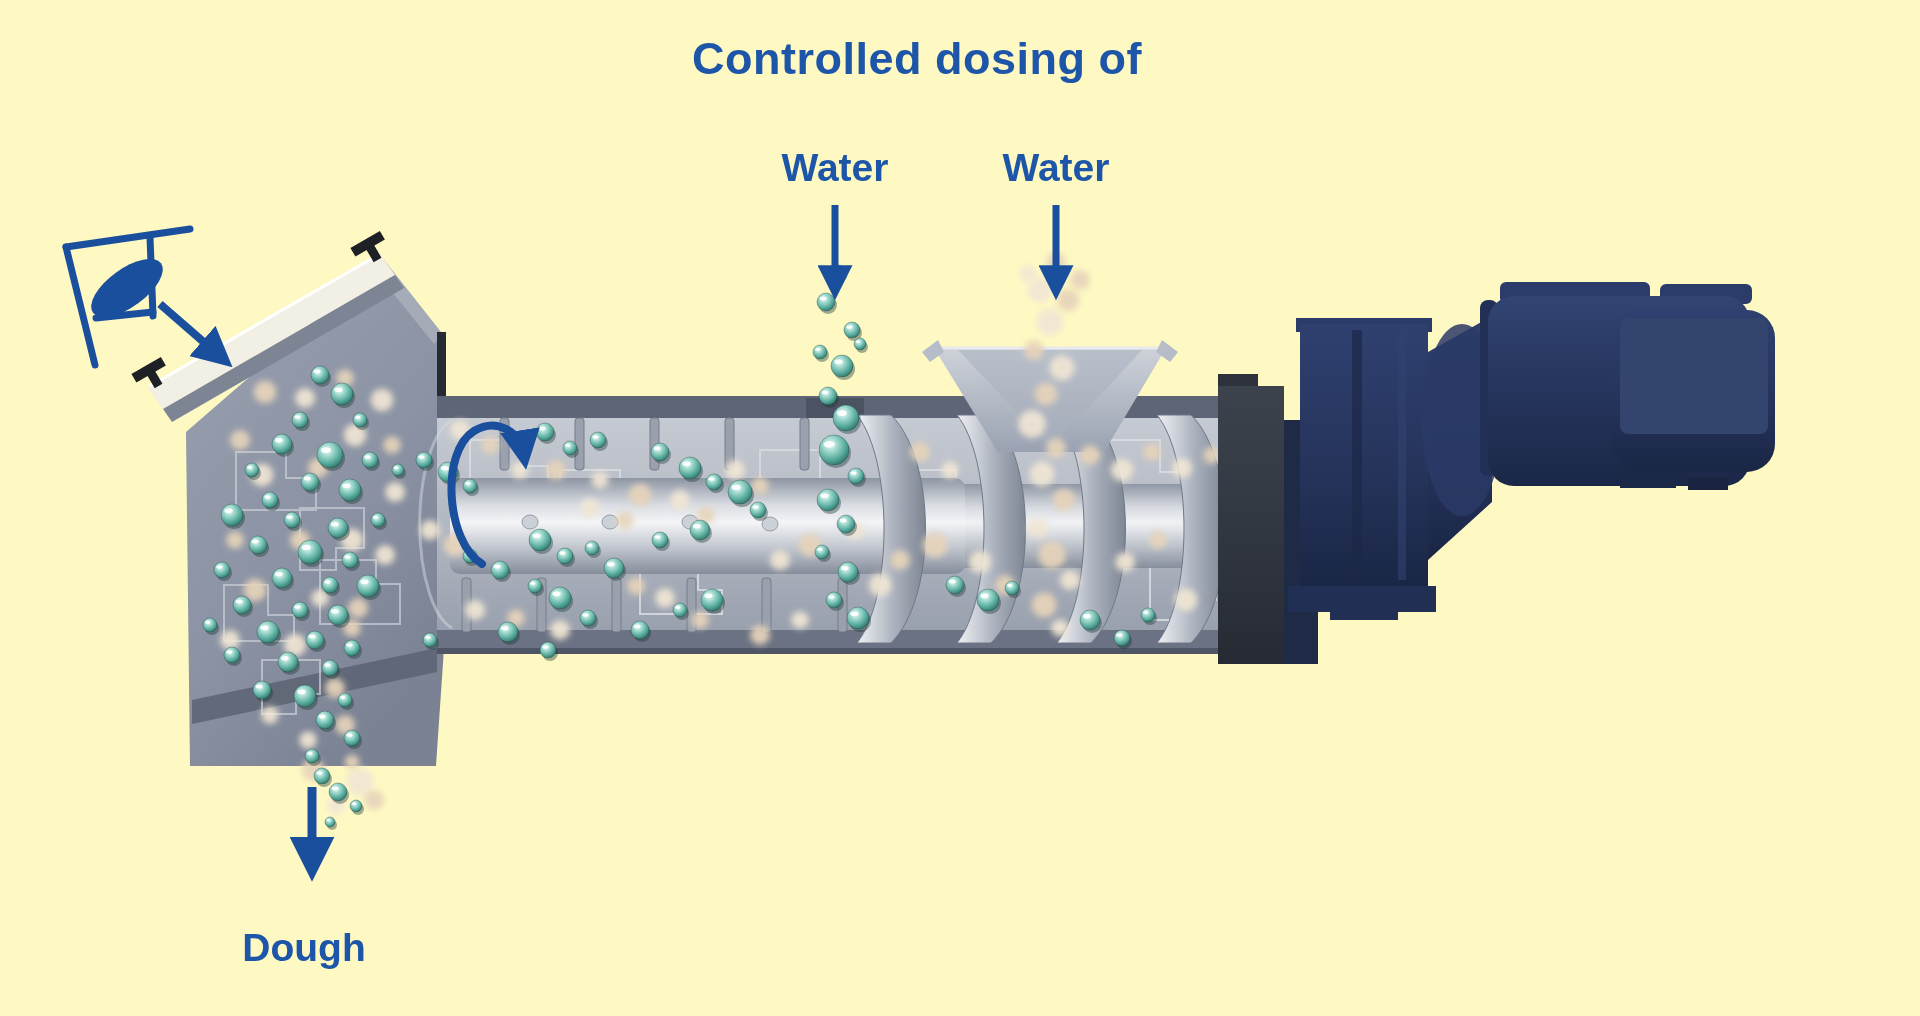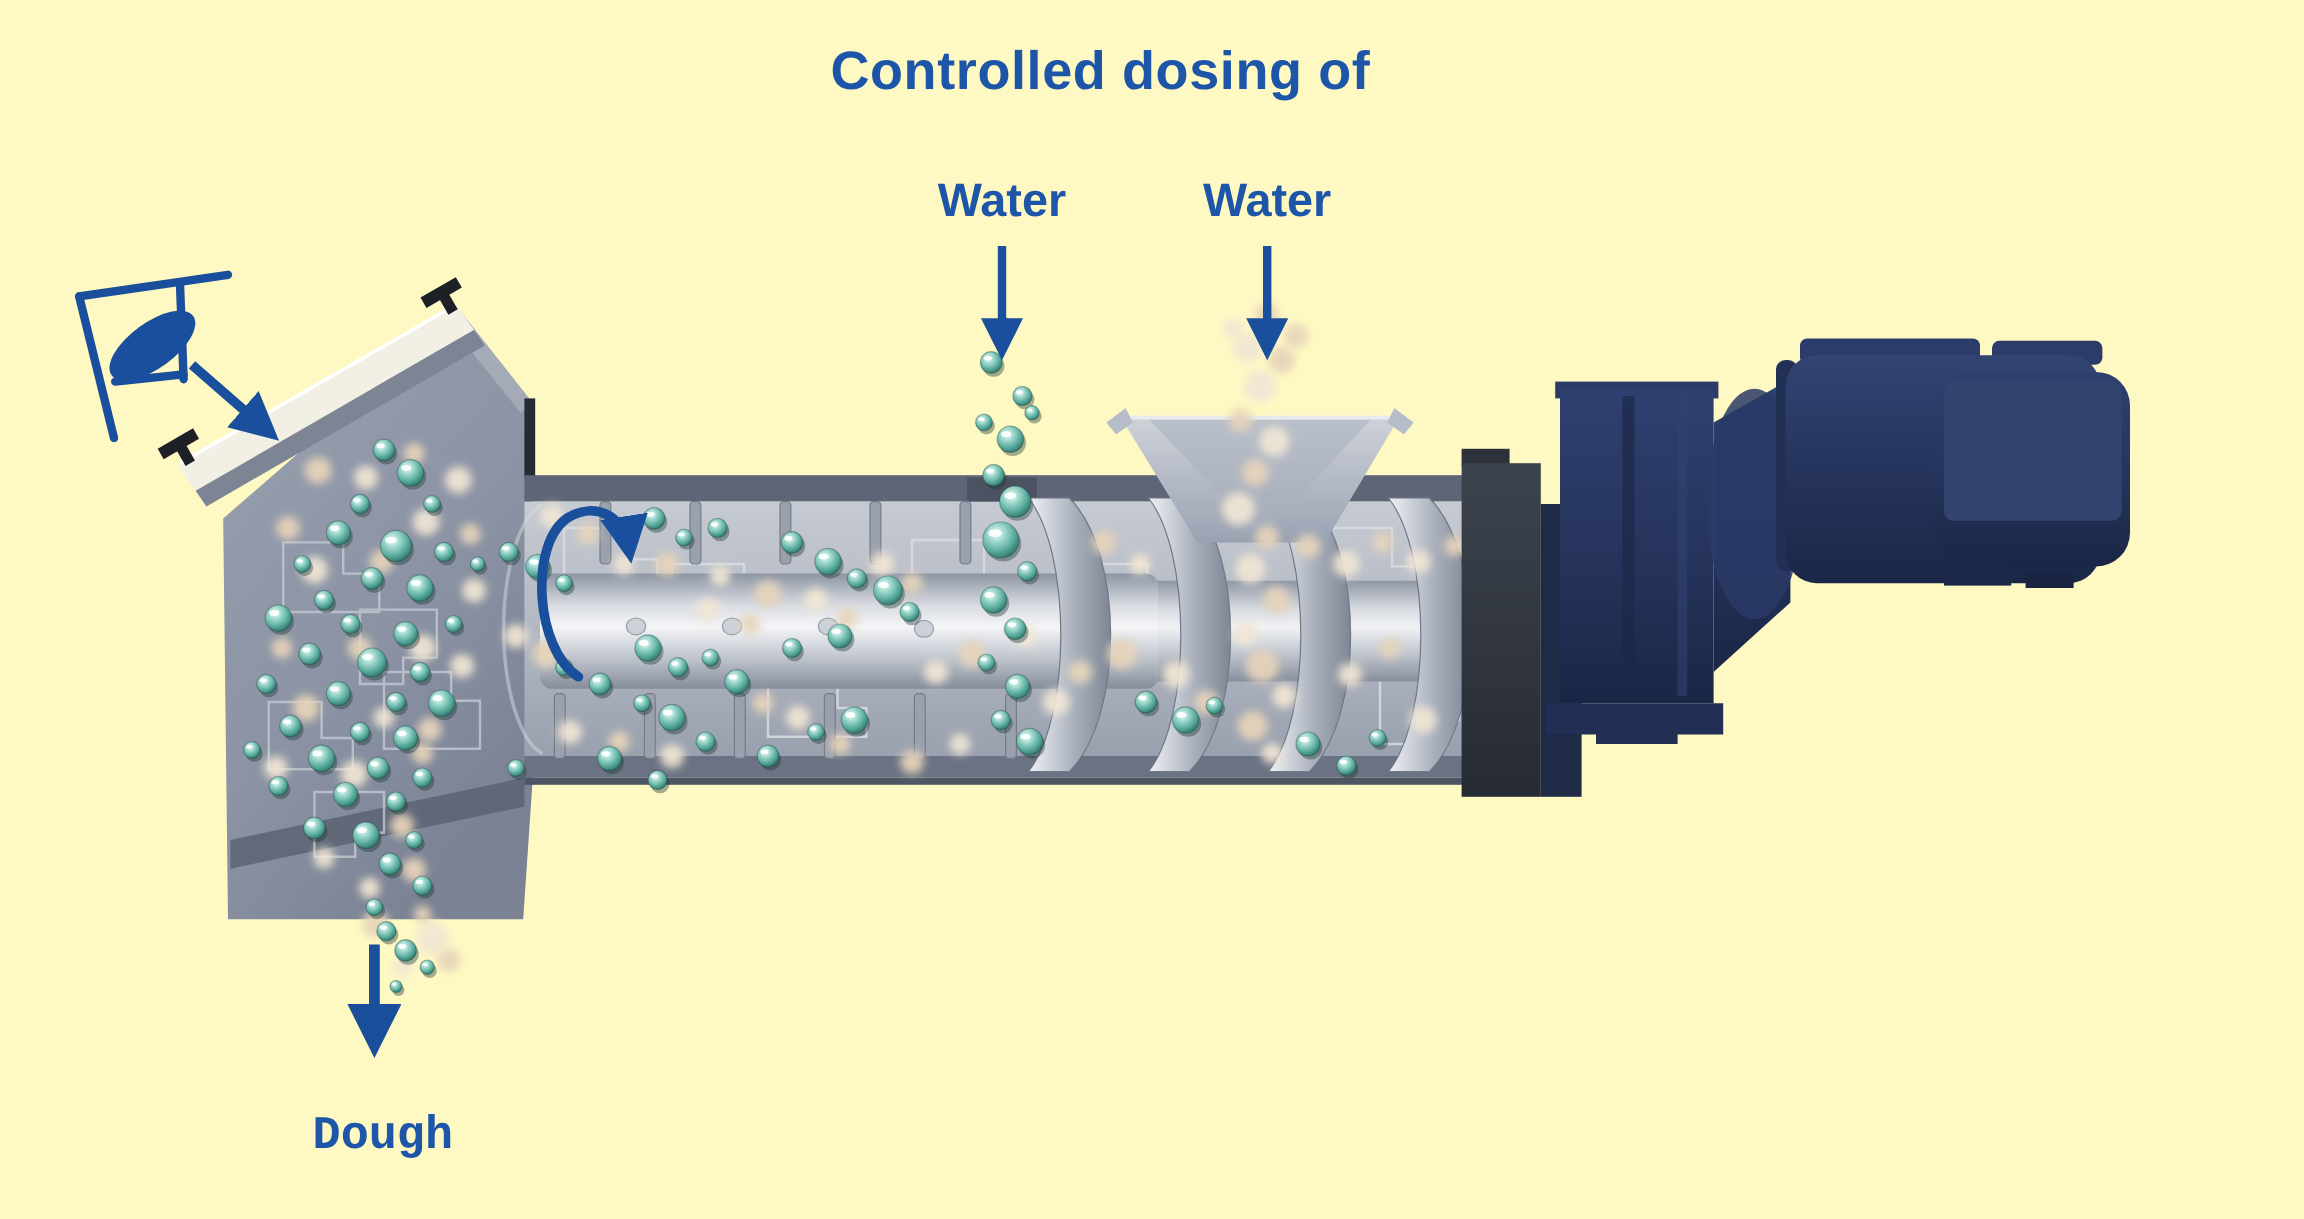--- a/index.html
+++ b/index.html
@@ -767,15 +767,15 @@
     <line x1="1056" y1="205" x2="1056" y2="288" stroke="#1a4f9e" stroke-width="7" marker-end="url(#ah)"></line>
   </g>
   <g>
     <line x1="312" y1="787" x2="312" y2="866" stroke="#1a4f9e" stroke-width="9" marker-end="url(#ah)"></line>
   </g>
 </svg>
 
 <div class="lbl lbl-title" style="left:917px;top:36px;">Controlled dosing of</div>
 <div class="lbl lbl-io" style="left:835px;top:148px;">Water</div>
 <div class="lbl lbl-io" style="left:1056px;top:148px;">Water</div>
-<div class="lbl lbl-io" style="left:319px;top:928px;font-family:Liberation Mono, monospace;">Dough</div>
+<div class="lbl lbl-io" style="left:304px;top:928px;">Dough</div>
 
 </div>
 
 </body></html>

